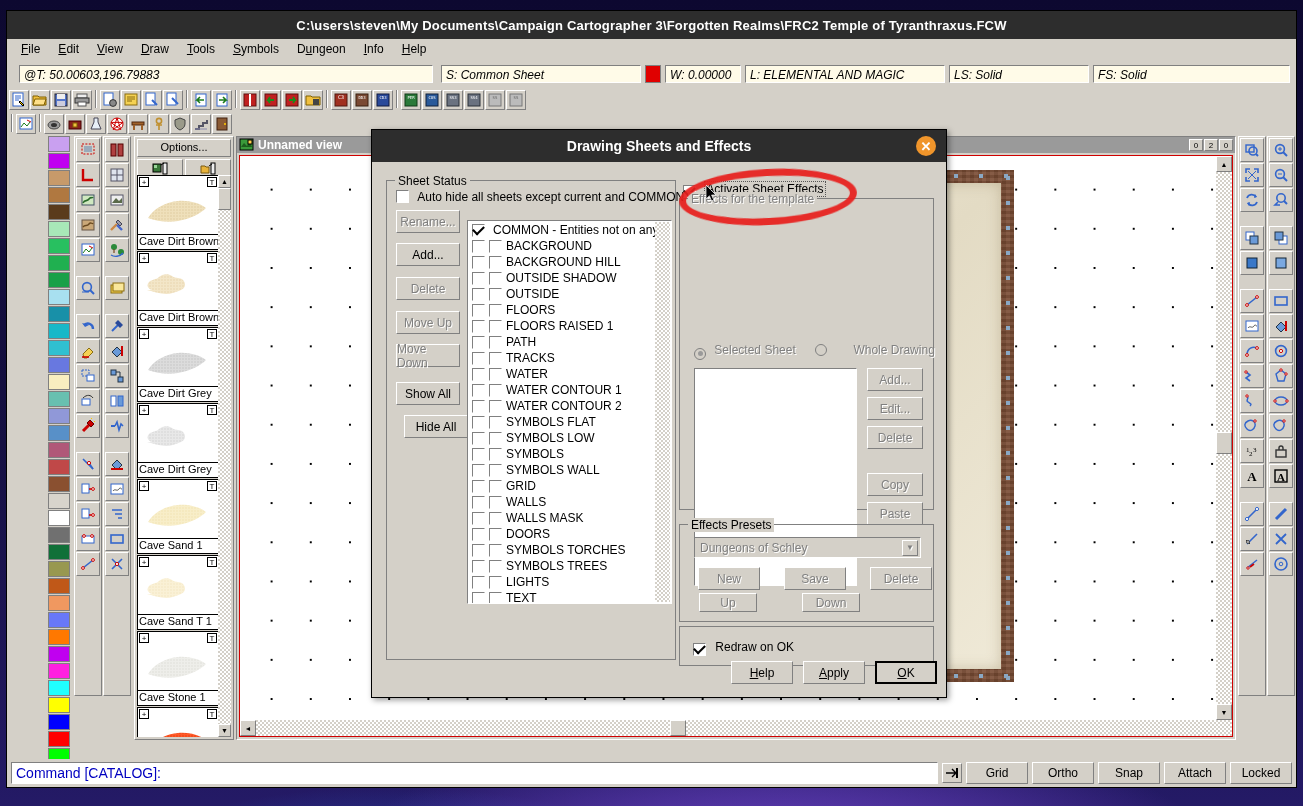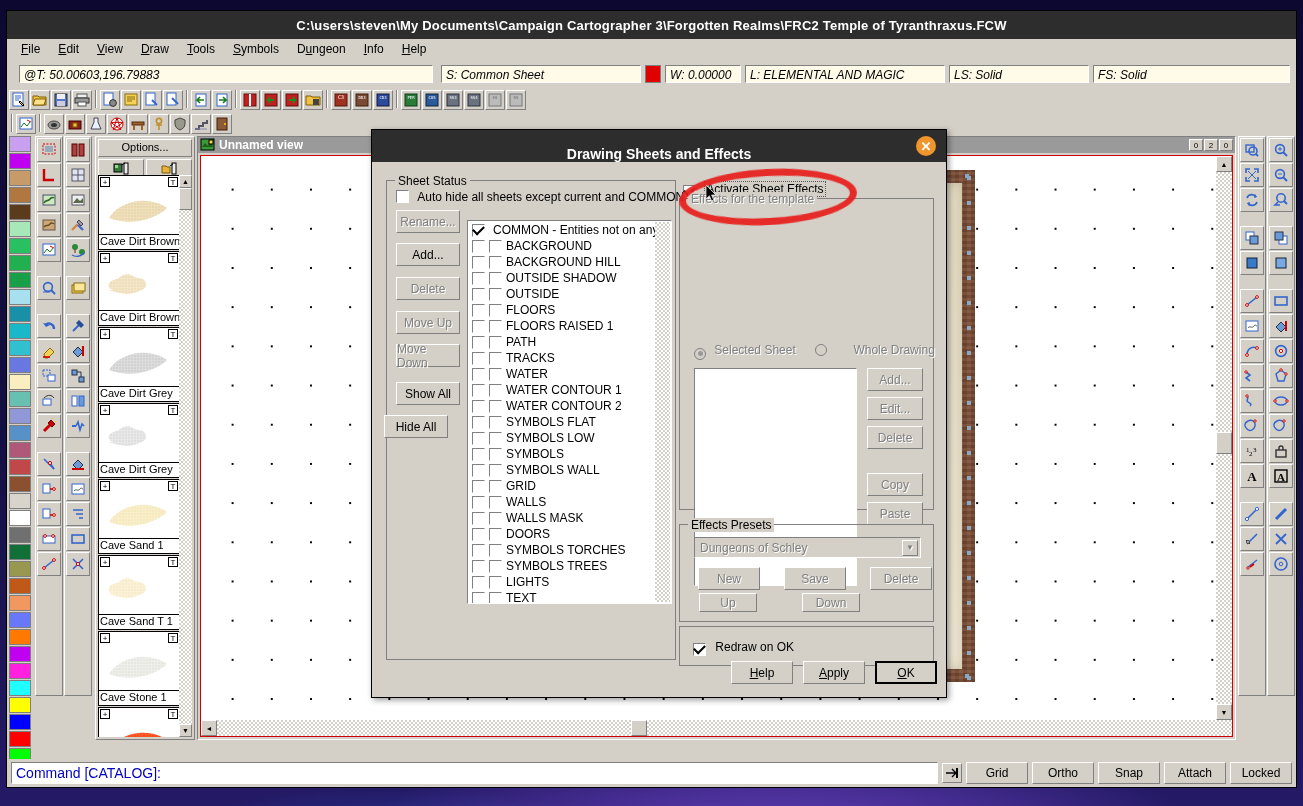--- a/index.html
+++ b/index.html
@@ -33,21 +33,21 @@
   
   .tb-h{background:#d4d0c8;display:flex;align-items:center;height:24px;padding-left:2px;gap:1px;}
   .tbtn{width:20px;height:20px;background:#d4d0c8;border:1px solid transparent;display:flex;align-items:center;justify-content:center;box-sizing:border-box;}
   .tbtn.raised{border:1px solid;border-color:#fff #808080 #808080 #fff;}
   .sep{width:6px;height:20px;}
   .sep i{display:block;width:1px;height:18px;margin-left:2px;background:#808080;border-right:1px solid #fff;}
 
   .ico{width:16px;height:16px;display:block;}
 
   
-  .main{position:relative;height:604px;}
+  .main{position:relative;height:604px;margin-left:39px;}
   .leftrail{position:absolute;left:0;top:0;width:86px;height:604px;background:#d4d0c8;}
   .colorcol{position:absolute;left:2px;top:0;width:24px;}
   .csw{width:22px;height:16px;border:1px solid #808080;box-sizing:border-box;margin-bottom:1px;}
   .vtoolcol{position:absolute;top:0;width:28px;background:#d4d0c8;border:1px solid;border-color:#fff #808080 #808080 #fff;box-sizing:border-box;}
 
   .rightrail{position:absolute;right:0;top:0;width:58px;height:604px;background:#d4d0c8;}
 
   
   .catalog{position:absolute;left:88px;top:0;width:100px;height:604px;background:#d4d0c8;border:1px solid;border-color:#fff #808080 #808080 #fff;box-sizing:border-box;}
   .catopts{margin:2px;height:16px;background:#d4d0c8;border:1px solid;border-color:#fff #808080 #808080 #fff;font-size:11px;text-align:center;line-height:15px;}
@@ -87,21 +87,21 @@
   .sbbtn{background:#d4d0c8;border:1px solid;border-color:#fff #808080 #808080 #fff;box-sizing:border-box;display:flex;align-items:center;justify-content:center;font-size:7px;}
 
   
   .cmdrow{position:absolute;left:0;right:0;bottom:0;height:28px;background:#d4d0c8;display:flex;align-items:center;padding:0 4px;gap:4px;}
   .cmdinput{flex:1;height:22px;background:#fff;border:1px solid;border-color:#808080 #fff #fff #808080;color:#0000c0;font-size:14px;line-height:21px;padding-left:4px;box-sizing:border-box;}
   .cmdbtn{height:22px;min-width:62px;background:#d4d0c8;border:1px solid;border-color:#fff #808080 #808080 #fff;font-size:12px;display:flex;align-items:center;justify-content:center;box-sizing:border-box;}
   .arrowbtn{width:20px;height:20px;background:#d4d0c8;border:1px solid;border-color:#fff #808080 #808080 #fff;display:flex;align-items:center;justify-content:center;box-sizing:border-box;}
 
   
   .dialog{position:absolute;left:364px;top:118px;width:576px;height:569px;background:#d4d0c8;border:1px solid #000;box-sizing:border-box;box-shadow:2px 2px 6px rgba(0,0,0,.4);}
-  .dlg-title{height:32px;background:#2d2d2d;color:#fff;font-size:14px;font-weight:bold;display:flex;align-items:flex-end;justify-content:center;position:relative;}
+  .dlg-title{height:32px;background:#2d2d2d;color:#fff;font-size:14px;font-weight:bold;display:flex;align-items:center;justify-content:center;position:relative;}
   .dlg-close{position:absolute;right:10px;top:6px;width:20px;height:20px;border-radius:50%;background:#f0952b;color:#fff;font-size:13px;font-weight:bold;display:flex;align-items:center;justify-content:center;line-height:1;}
   .grp{position:absolute;border:1px solid #808080;border-top-color:#808080;box-sizing:border-box;}
   .grp>legend,.grp-label{position:absolute;top:-7px;left:8px;background:#d4d0c8;padding:0 3px;font-size:12px;color:#000;}
   .btn{background:#d4d0c8;border:1px solid;border-color:#fff #808080 #808080 #fff;font-size:12px;display:flex;align-items:center;justify-content:center;box-sizing:border-box;color:#000;}
   .btn.dis{color:#808080;text-shadow:1px 1px 0 #fff;}
   .btn.def{border:2px solid #000;}
   .cb{width:13px;height:13px;background:#fff;border:1px solid;border-color:#808080 #fff #fff #808080;box-sizing:border-box;display:inline-flex;align-items:center;justify-content:center;vertical-align:-2px;}
   .cb.on:after{content:"";width:9px;height:5px;border-left:2px solid #000;border-bottom:2px solid #000;transform:rotate(-45deg) translate(1px,-1px);}
   .rd{width:12px;height:12px;border-radius:50%;background:#d4d0c8;border:1px solid #808080;box-sizing:border-box;display:inline-flex;align-items:center;justify-content:center;vertical-align:-2px;}
   .rd.on:after{content:"";width:5px;height:5px;border-radius:50%;background:#9a9a9a;}
@@ -1145,21 +1145,21 @@
         </div>
         <div class="btn dis" style="position: absolute; left: 24px; top: 181px; width: 64px; height: 23px;">
           <span>Move Up</span>
         </div>
         <div class="btn dis" style="position: absolute; left: 24px; top: 214px; width: 64px; height: 23px;">
           <span>Move Down</span>
         </div>
         <div class="btn" style="position: absolute; left: 24px; top: 252px; width: 64px; height: 23px;">
           <span>Show All</span>
         </div>
-        <div class="btn" style="position: absolute; left: 12px; top: 285px; width: 64px; height: 23px;">
+        <div class="btn" style="position: absolute; left: 32px; top: 285px; width: 64px; height: 23px;">
           <span>Hide All</span>
         </div>
       </div>
 
     <div class="sheetlist" style="left:95px;top:90px;width:205px;height:384px;">
       <div id="sheetrows" style="position:absolute;left:0;top:1px;right:16px;">
           <div class="srow">
             <span class="cb on"></span>
             <span style="width:13px;display:inline-block"></span>
             <span>COMMON - Entities not on any</span>

